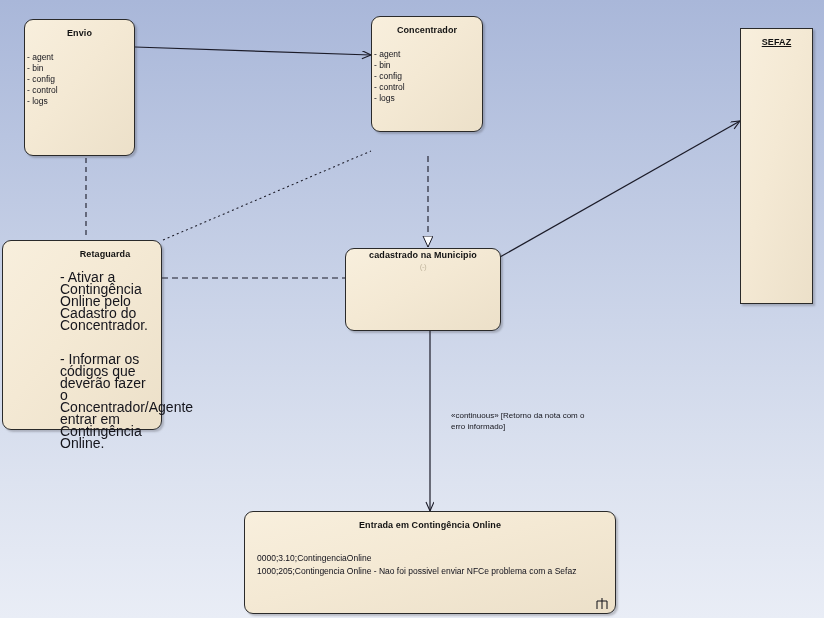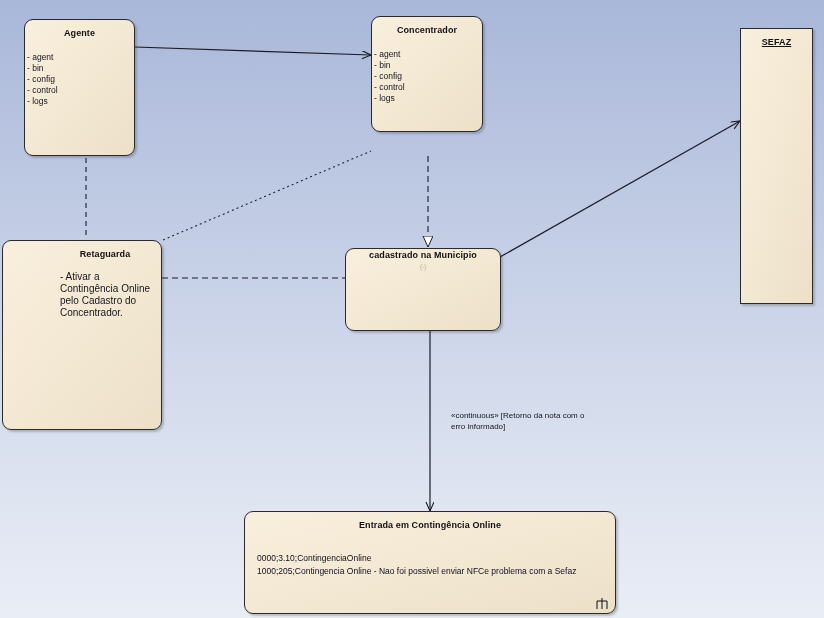--- a/index.html
+++ b/index.html
@@ -60,21 +60,21 @@
   }
   .attr-list li {
     font-size: 8.5px;
     color: #15151c;
     line-height: 11px;
     white-space: pre;
   }
 
   .para-block { padding: 12px 10px 0 11px; }
   .para {
-    font-size: 10px;
+    font-size: 14px;
     color: #15151c;
     line-height: 12px;
     margin: 0 0 22px 0;
     white-space: pre-wrap;
   }
   .para:last-child { margin-bottom: 0; }
 
   .code-block { padding: 22px 0 0 12px; }
   .code-line {
     font-size: 8.5px;
@@ -124,21 +124,21 @@
     <line x1="162" y1="278" x2="345" y2="278" stroke="#1b1b28" stroke-width="1.1" stroke-dasharray="6,4"></line>
 
     <line x1="428" y1="156" x2="428" y2="247" stroke="#1b1b28" stroke-width="1.1" stroke-dasharray="6,4" marker-end="url(#hollowTri)"></line>
 
     <line x1="500" y1="257" x2="740" y2="121" stroke="#1b1b28" stroke-width="1.2" marker-end="url(#openArrow)"></line>
 
     <line x1="430" y1="331" x2="430" y2="511" stroke="#1b1b28" stroke-width="1.2" marker-end="url(#openArrow)"></line>
   </svg>
 
   <div class="node rounded" style="left:24px; top:19px; width:111px; height:137px;">
-    <div class="node-title">Agente</div>
+    <div class="node-title">Envio</div>
     <ul class="attr-list">
       <li>- agent</li>
       <li>- bin</li>
       <li>- config</li>
       <li>- control</li>
       <li>- logs</li>
     </ul>
   </div>
 
   <div class="node rounded" style="left:371px; top:16px; width:112px; height:116px;">
@@ -153,20 +153,21 @@
   </div>
 
   <div class="node square" style="left:740px; top:28px; width:73px; height:276px;">
     <div class="node-title underline">SEFAZ</div>
   </div>
 
   <div class="node rounded" style="left:2px; top:240px; width:160px; height:190px;padding-left:46px;">
     <div class="node-title">Retaguarda</div>
     <div class="para-block">
       <p class="para">- Ativar a Contingência Online pelo Cadastro do Concentrador.</p>
+      <p class="para">- Informar os códigos que deverão fazer o Concentrador/Agente entrar em Contingência Online.</p>
     </div>
   </div>
 
   <div class="node rounded" style="left:345px; top:248px; width:156px; height:83px;">
     <div class="node-title" style="padding-top:1px;">cadastrado na Municipio</div>
     <div class="collapse-mark">(-)</div>
   </div>
 
   <div class="node rounded" style="left:244px; top:511px; width:372px; height:103px;">
     <div class="node-title">Entrada em Contingência Online</div>

